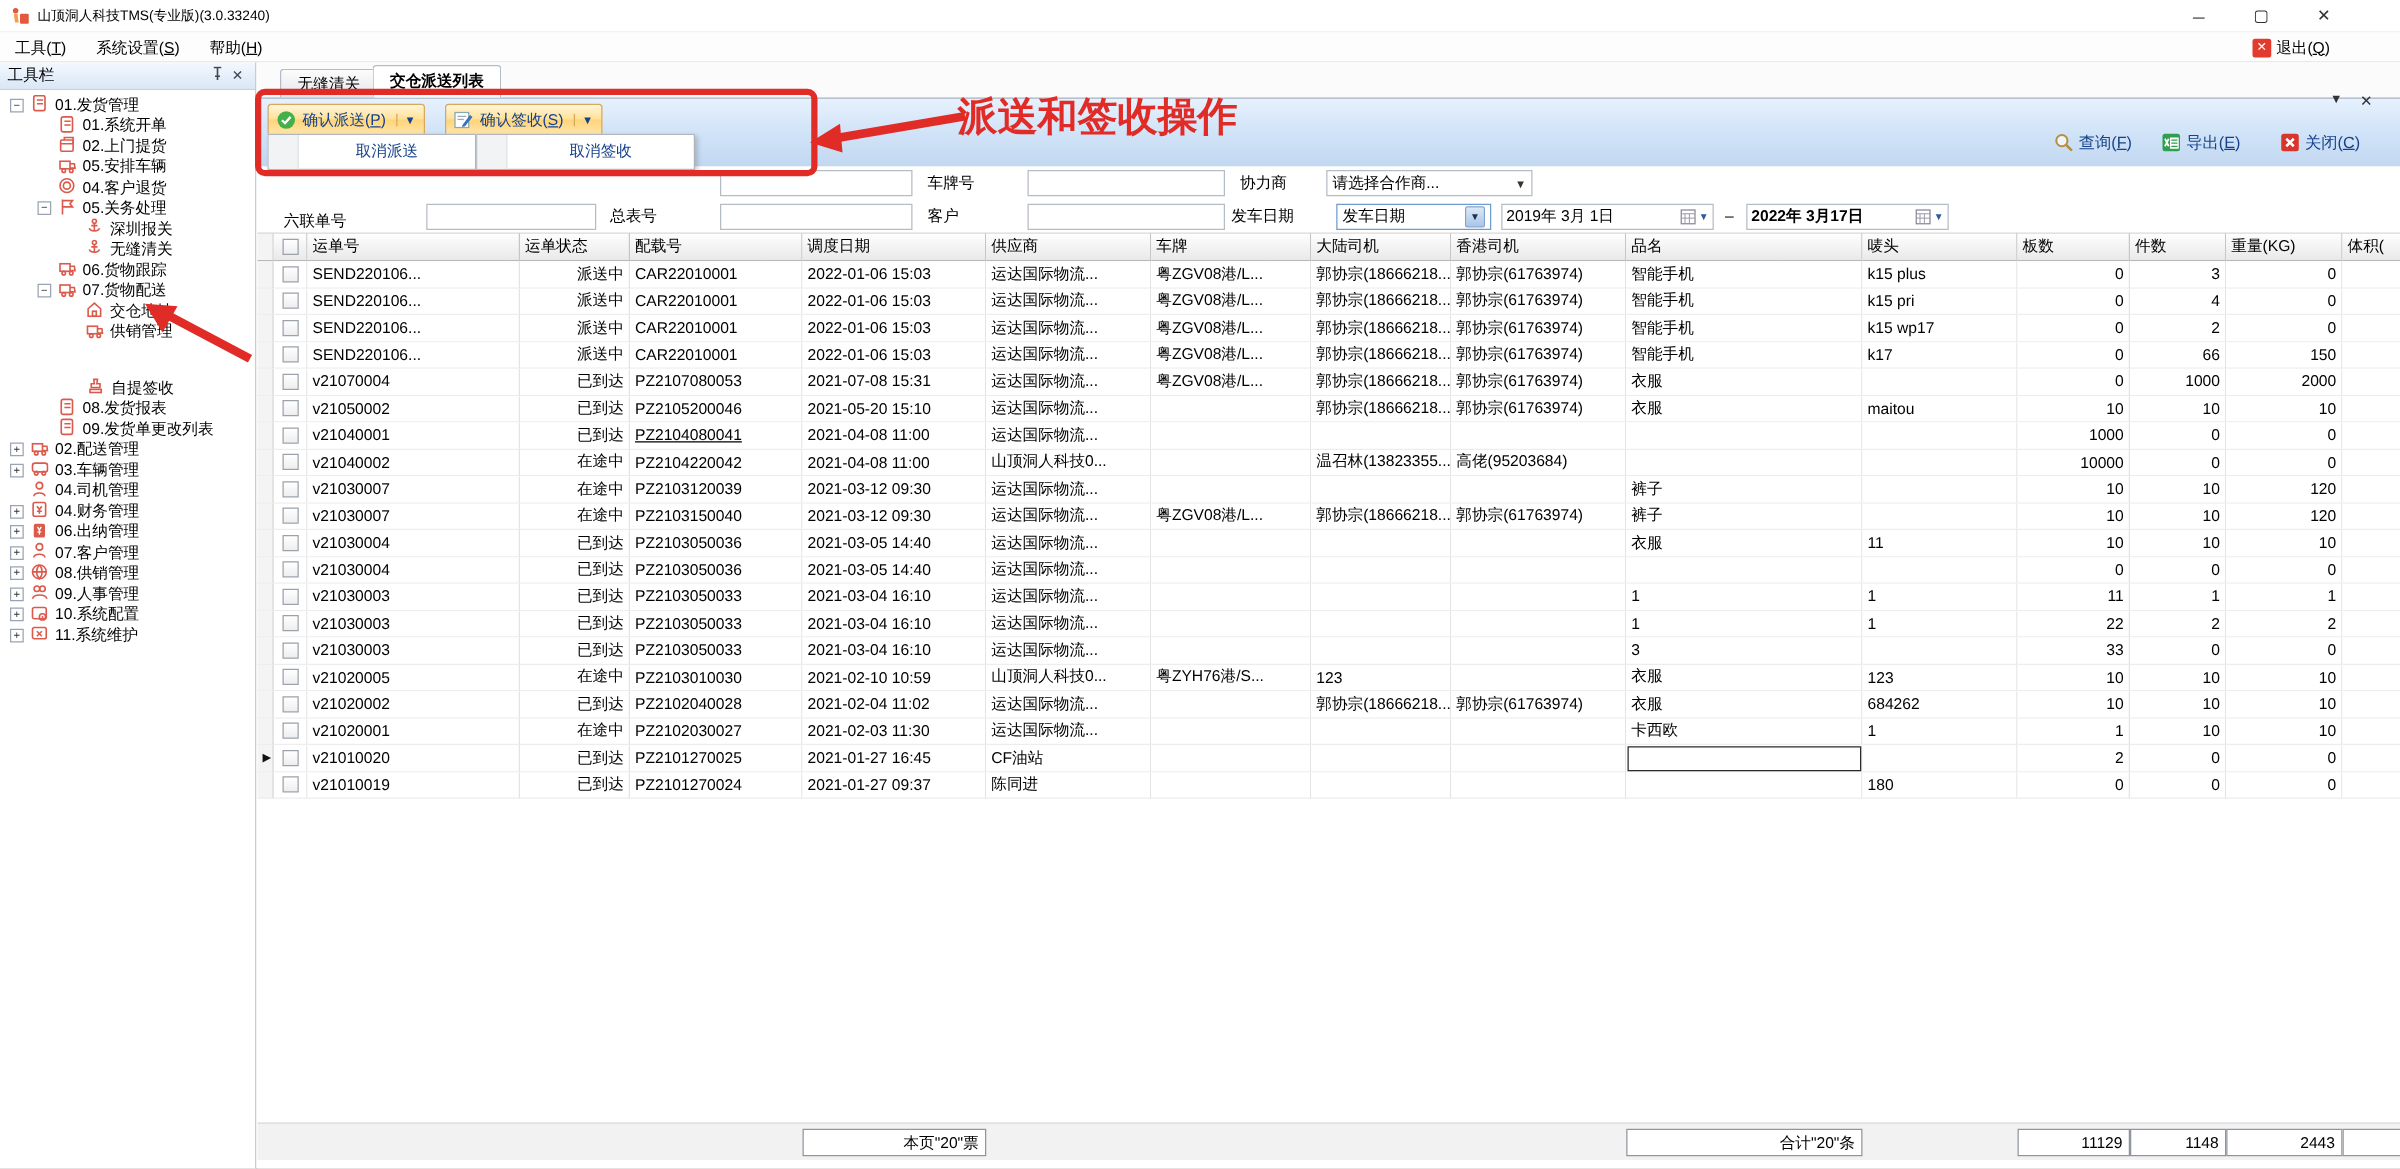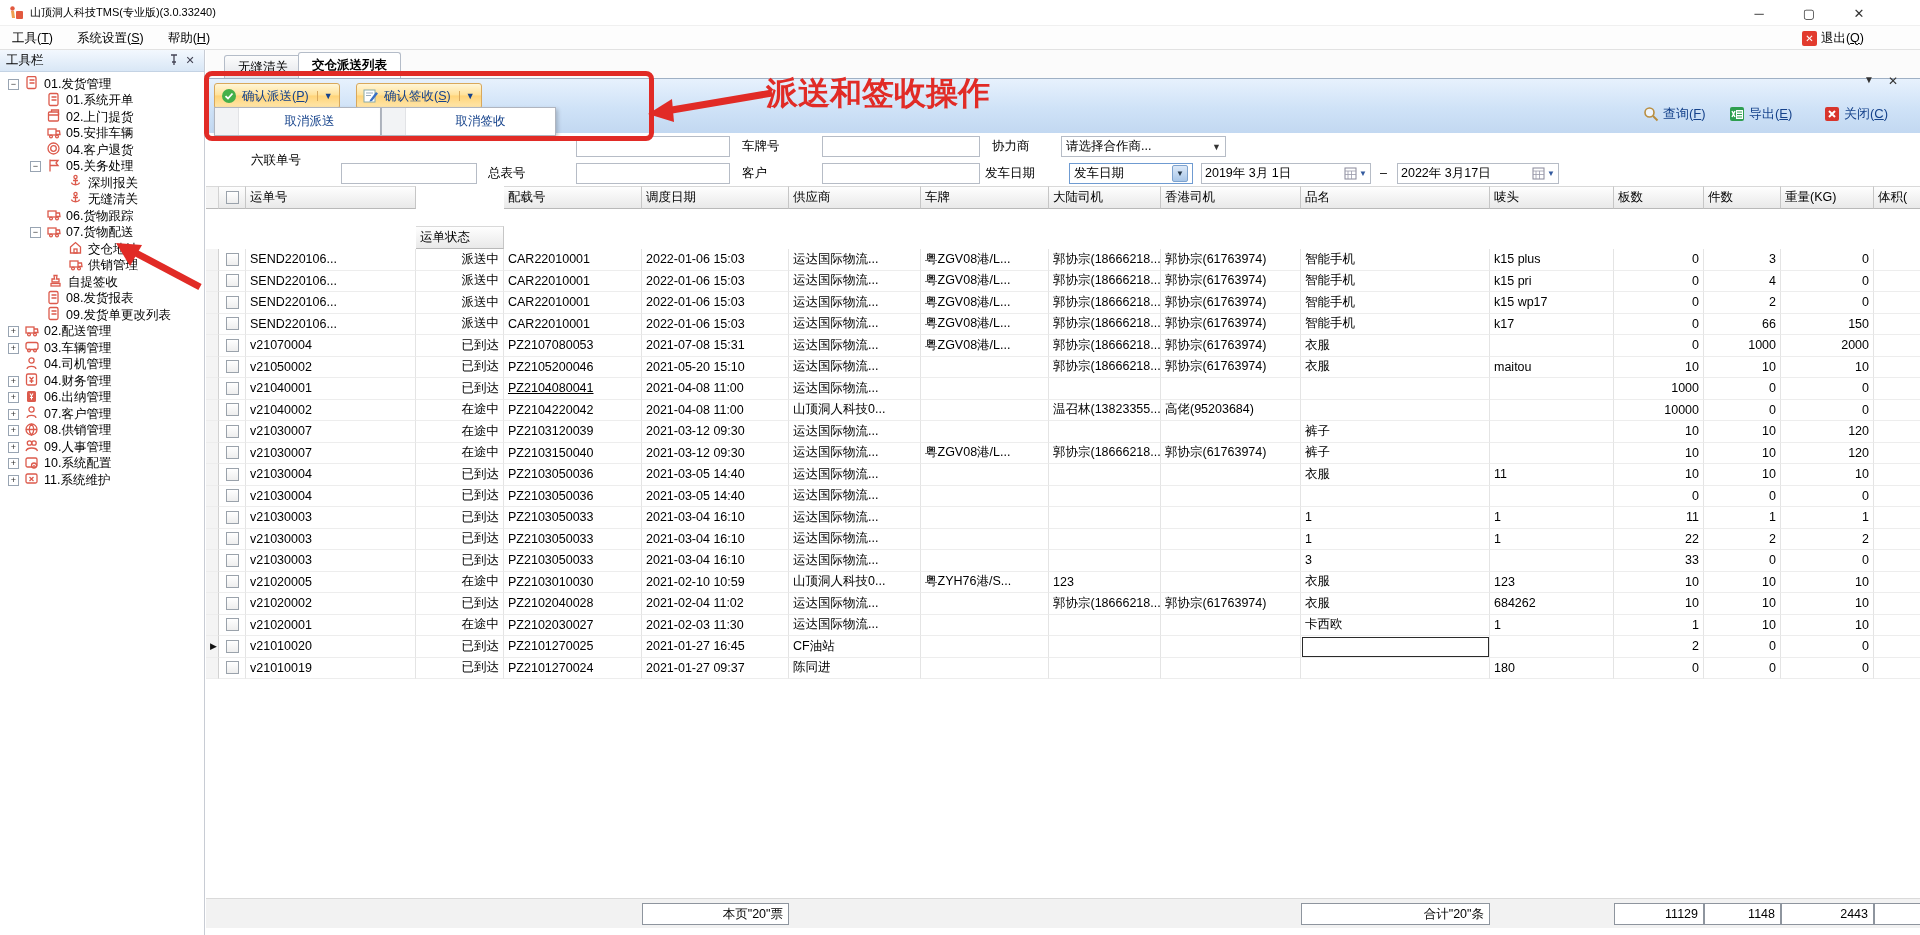--- a/index.html
+++ b/index.html
@@ -233,21 +233,21 @@
         <div class="trow" style="padding-left: 52px;">
           <span class="texp none"></span>
           <span><svg class="ticon" viewBox="0 0 14 15">
               <rect x="1.5" y="4" width="8" height="6" stroke="#dc5a4c" stroke-width="1.3" fill="none"></rect>
               <path d="M9.5 6 H13 L13.5 9.5 H9.5" stroke="#dc5a4c" stroke-width="1.3" fill="none"></path>
               <circle cx="4.5" cy="11.5" r="1.4" stroke="#dc5a4c" stroke-width="1.3" fill="none"></circle>
               <circle cx="10.5" cy="11.5" r="1.4" stroke="#dc5a4c" stroke-width="1.3" fill="none"></circle>
             </svg></span>
           <span class="tlabel">供销管理</span>
         </div>
-        <div class="trow" style="padding-left: 32px;">
+        <div class="trow" style="padding-left: 53px; margin-top: 28px;">
           <span class="texp none"></span>
           <span><svg class="ticon" viewBox="0 0 14 15">
               <path d="M5.5 2.5 H8.5 L8 6 H10.5 V9 H3.5 V6 H6 Z" stroke="#dc5a4c" stroke-width="1.3" fill="none"></path>
               <rect x="2.5" y="10.5" width="9" height="2.5" stroke="#dc5a4c" stroke-width="1.3" fill="none"></rect>
             </svg></span>
           <span class="tlabel">自提签收</span>
         </div>
         <div class="trow" style="padding-left: 30px;">
           <span class="texp none"></span>
           <span><svg class="ticon" viewBox="0 0 14 15">
@@ -430,21 +430,21 @@
 
     <span class="fi" style="left:370px;top:86px;width:154px;"></span>
     <span class="fl" style="left:536px;top:86px;">车牌号</span>
     <span class="fi" style="left:616px;top:86px;width:158px;"></span>
     <span class="fl" style="left:786px;top:86px;">协力商</span>
     <span class="fsel" style="left:855px;top:86px;width:165px;">
       <span>请选择合作商...</span>
       <span class="arr">▼</span>
     </span>
 
-    <span class="fl" style="left:21px;top:100px;margin-left:24px;">六联单号</span>
+    <span class="fl" style="left:21px;top:117px;">六联单号</span>
     <span class="fi" style="left:135px;top:113px;width:136px;"></span>
     <span class="fl" style="left:282px;top:113px;">总表号</span>
     <span class="fi" style="left:370px;top:113px;width:154px;"></span>
     <span class="fl" style="left:536px;top:113px;">客户</span>
     <span class="fi" style="left:616px;top:113px;width:158px;"></span>
     <span class="fl" style="left:779px;top:113px;">发车日期</span>
     <span class="fsel blue" style="left:863px;top:113px;width:124px;">
       <span>发车日期</span>
       <span class="btnarr">▼</span>
     </span>
@@ -452,39 +452,39 @@
       <span>2019年 3月 1日</span>
       <span class="cal">
         <svg width="13" height="13" viewBox="0 0 13 13">
             <rect x="1" y="1" width="11" height="11" fill="#fff" stroke="#889"></rect>
             <path d="M1 4 H12 M4 4 V12 M7.5 4 V12 M1 7.5 H12" stroke="#99a" stroke-width="0.8"></path>
           </svg>
         <span style="font-size:8px;color:#335a9e;">▼</span>
       </span>
     </span>
     <span class="fl" style="left:1174px;top:113px;">–</span>
-    <span class="fdate" style="left:1191px;top:113px;width:162px;">
+    <span class="fdate" style="left:1191px;top:113px;width:162px;font-weight:bold;">
       <span>2022年 3月17日</span>
       <span class="cal">
         <svg width="13" height="13" viewBox="0 0 13 13">
             <rect x="1" y="1" width="11" height="11" fill="#fff" stroke="#889"></rect>
             <path d="M1 4 H12 M4 4 V12 M7.5 4 V12 M1 7.5 H12" stroke="#99a" stroke-width="0.8"></path>
           </svg>
         <span style="font-size:8px;color:#335a9e;">▼</span>
       </span>
     </span>
 
     <div class="grid" id="grid">
         <div class="grow">
           <div class="hcell indc" style="width: 13px;"></div>
           <div class="hcell cbcell" style="width: 27px;">
             <span class="cb"></span>
           </div>
           <div class="hcell" style="width: 170px;">运单号</div>
-          <div class="hcell" style="width: 88px; margin-top: 40px;">运单状态</div>
+          <div class="hcell" style="width: 88px;">运单状态</div>
           <div class="hcell" style="width: 138px;">配载号</div>
           <div class="hcell" style="width: 147px;">调度日期</div>
           <div class="hcell" style="width: 132px;">供应商</div>
           <div class="hcell" style="width: 128px;">车牌</div>
           <div class="hcell" style="width: 112px;">大陆司机</div>
           <div class="hcell" style="width: 140px;">香港司机</div>
           <div class="hcell" style="width: 189px;">品名</div>
           <div class="hcell" style="width: 124px;">唛头</div>
           <div class="hcell" style="width: 90px;">板数</div>
           <div class="hcell" style="width: 77px;">件数</div>

